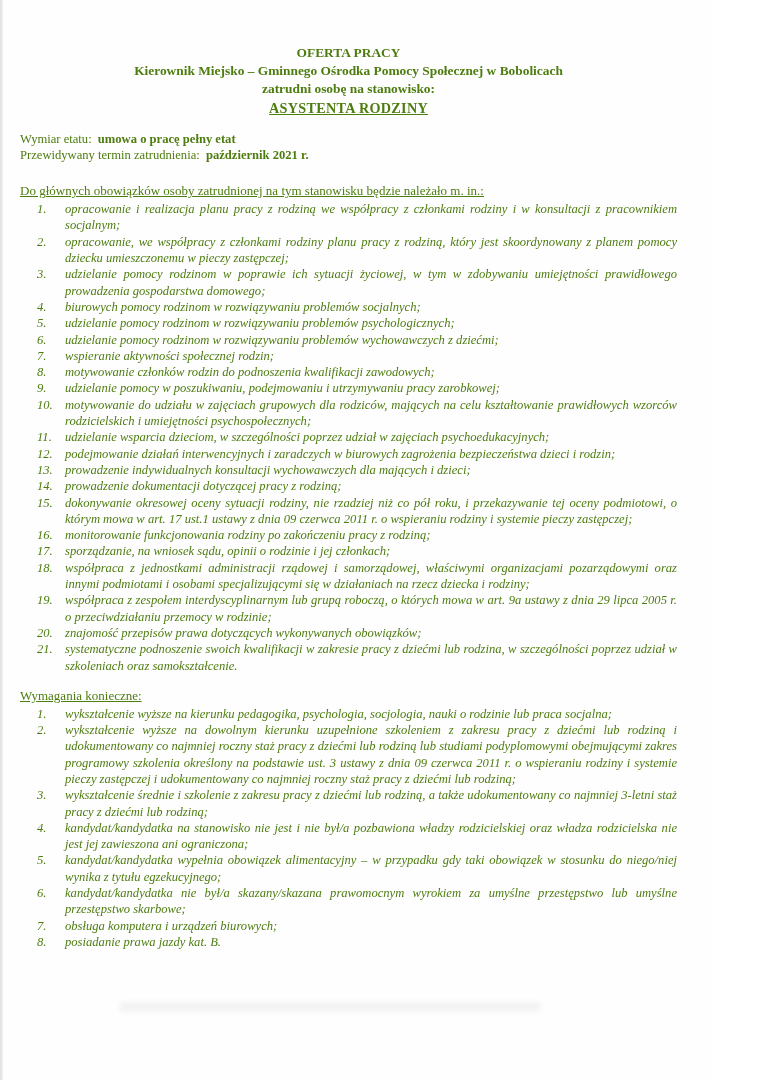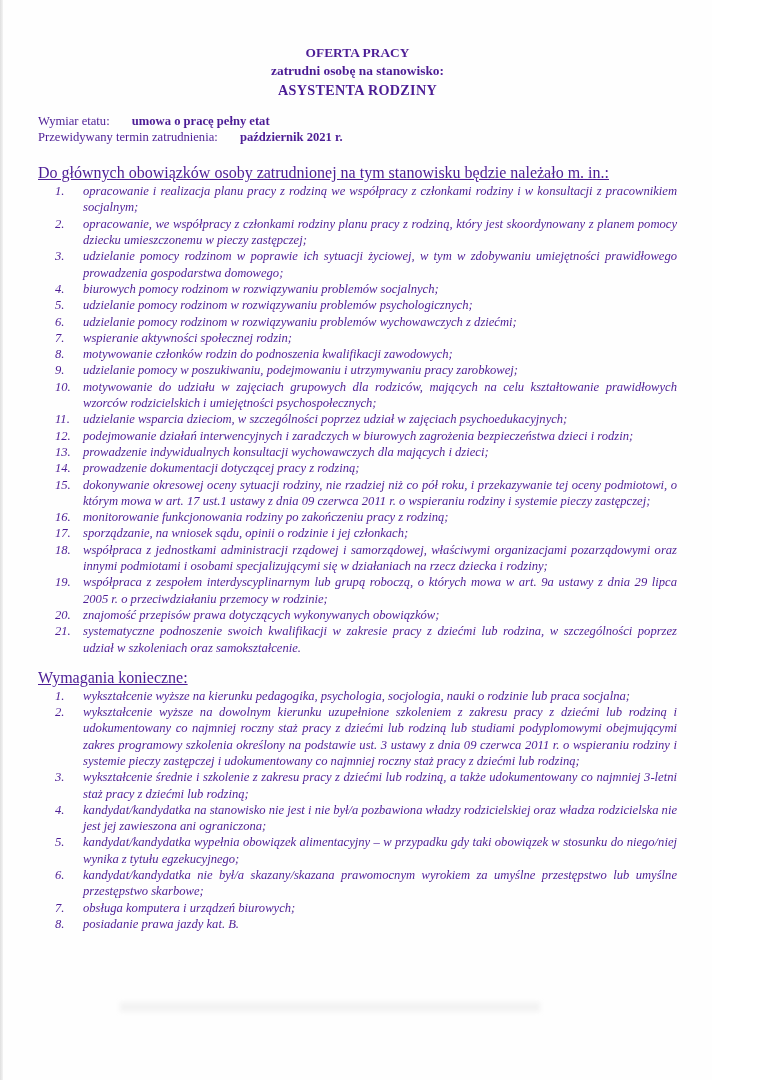--- a/index.html
+++ b/index.html
@@ -6,24 +6,24 @@
     margin: 0;
     padding: 0;
     background: #ffffff;
   }
   .page {
     position: relative;
     width: 712px;
     height: 1080px;
     background: #fefefe;
     font-family: "Liberation Serif", "DejaVu Serif", serif;
-    color: #4c1d95;
+    color: #4d7c0f;
     overflow: hidden;
     box-sizing: border-box;
-    padding: 44px 35px 0 38px;
+    padding: 44px 35px 0 20px;
   }
   
   .scan-edge-left {
     position: absolute;
     left: 0; top: 0;
     width: 3px; height: 1080px;
     background: linear-gradient(to right, #d2d2d2, #efefef);
     opacity: .7;
   }
   .scan-smudge-bottom {
@@ -37,35 +37,36 @@
   .doc-header {
     text-align: center;
     font-weight: bold;
     font-size: 13.4px;
     line-height: 18px;
     margin: 0 0 3px 0;
   }
   .doc-header .line { display: block; }
   .doc-header .position-line {
     font-size: 14.2px;
+    text-decoration: underline;
     letter-spacing: .3px;
     margin-top: 1px;
   }
 
   .meta-block {
     margin-top: 15px;
     font-size: 12.6px;
     line-height: 15.6px;
   }
   .meta-line { display: block; }
-  .meta-line .value-spaced { font-weight: bold; margin-left: 19px; }
+  .meta-line .value-spaced { font-weight: bold; margin-left: 3px; }
 
   .section { margin-top: 20px; }
   .section-heading {
-    font-size: 16px;
+    font-size: 13px;
     line-height: 16px;
     text-decoration: underline;
     margin: 0;
     font-weight: normal;
   }
 
   ol.doc-list {
     counter-reset: item;
     list-style: none;
     margin: 2px 0 0 0;
@@ -90,20 +91,21 @@
 </style>
 </head>
 <body>
 
 <div class="page">
   <div class="scan-edge-left"></div>
   <div class="scan-smudge-bottom"></div>
 
   <div class="doc-header">
     <span class="line">OFERTA PRACY</span>
+    <span class="line">Kierownik Miejsko – Gminnego Ośrodka Pomocy Społecznej w Bobolicach</span>
     <span class="line">zatrudni osobę na stanowisko:</span>
     <span class="line position-line">ASYSTENTA RODZINY</span>
   </div>
 
   <div class="meta-block">
     <span class="meta-line">
       <span class="label">Wymiar etatu:</span>
       <span class="value-spaced">umowa o pracę pełny etat</span>
     </span>
     <span class="meta-line">

